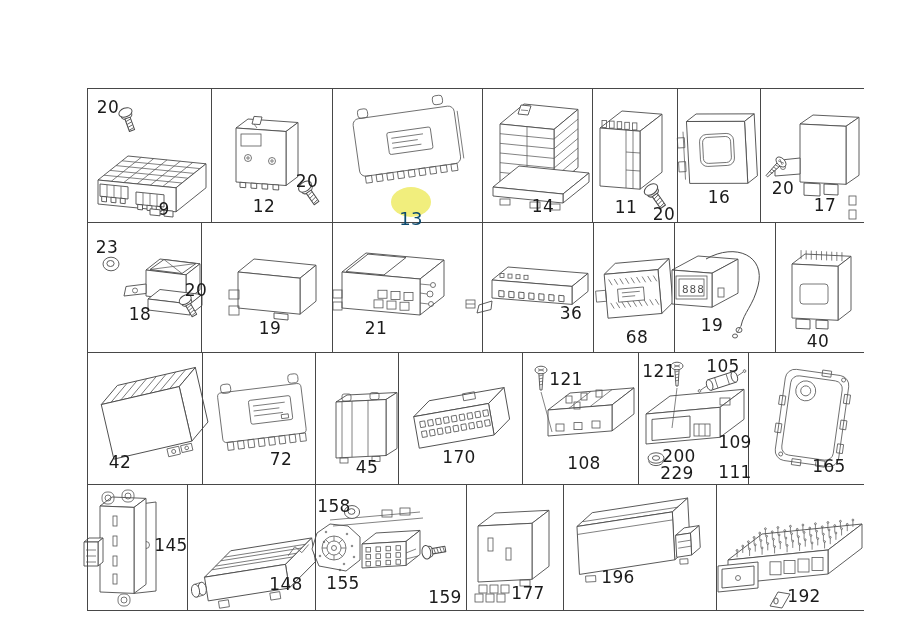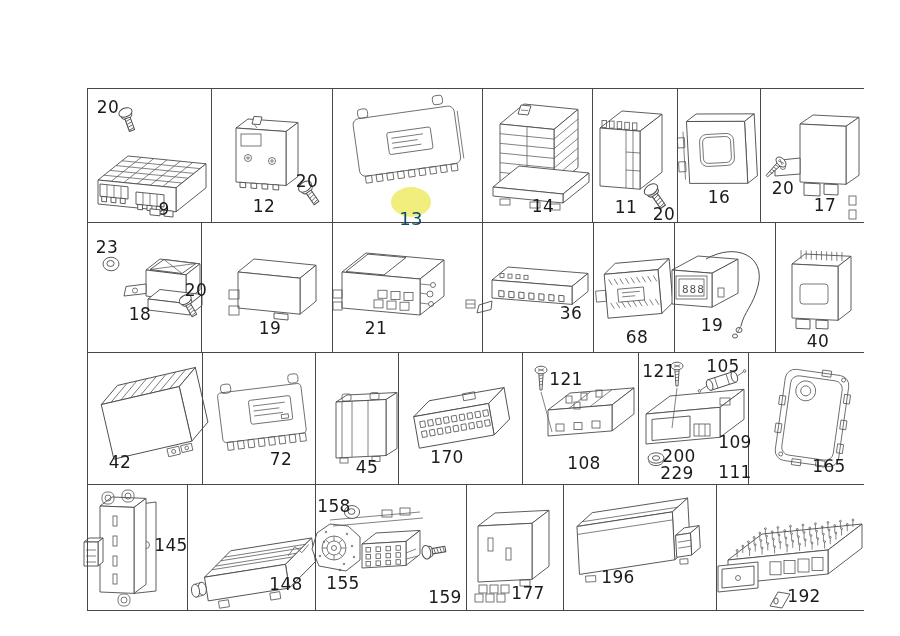--- a/index.html
+++ b/index.html
@@ -760,21 +760,21 @@
   <span class="num" style="left:196px;top:290px">20</span>
   <span class="num" style="left:270px;top:328px">19</span>
   <span class="num" style="left:376px;top:328px">21</span>
   <span class="num" style="left:571px;top:313px">36</span>
   <span class="num" style="left:637px;top:337px">68</span>
   <span class="num" style="left:712px;top:325px">19</span>
   <span class="num" style="left:818px;top:341px">40</span>
   <span class="num" style="left:120px;top:462px">42</span>
   <span class="num" style="left:281px;top:459px">72</span>
   <span class="num" style="left:367px;top:467px">45</span>
-  <span class="num" style="left:447px;top:457px">170</span>
+  <span class="num" style="left:459px;top:457px">170</span>
   <span class="num" style="left:566px;top:379px">121</span>
   <span class="num" style="left:584px;top:463px">108</span>
   <span class="num" style="left:659px;top:371px">121</span>
   <span class="num" style="left:723px;top:366px">105</span>
   <span class="num" style="left:735px;top:442px">109</span>
   <span class="num" style="left:735px;top:472px">111</span>
   <span class="num" style="left:679px;top:456px">200</span>
   <span class="num" style="left:677px;top:473px">229</span>
   <span class="num" style="left:829px;top:466px">165</span>
   <span class="num" style="left:171px;top:545px">145</span>

